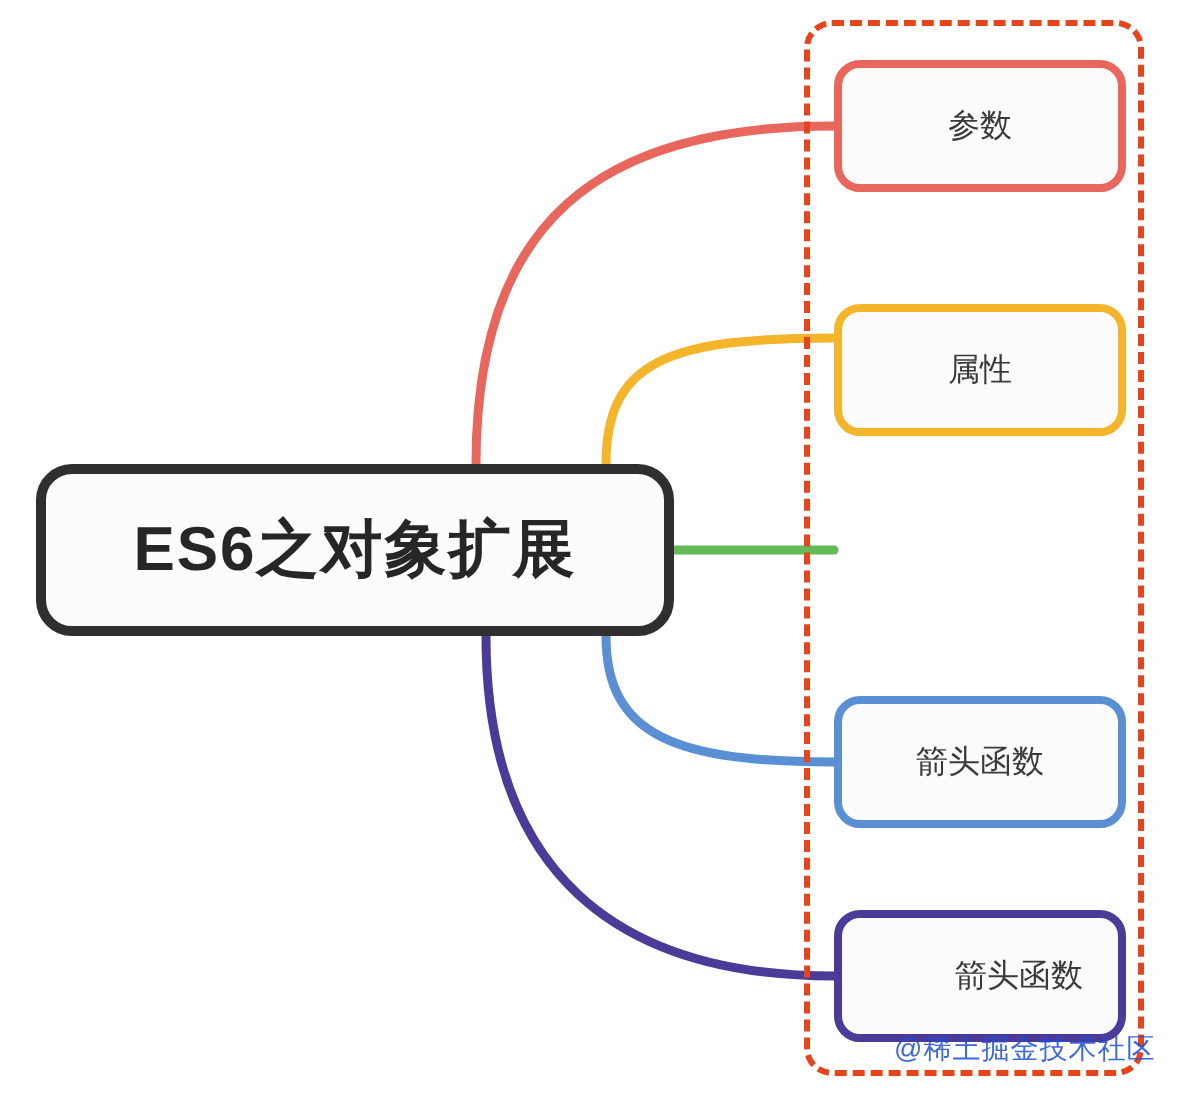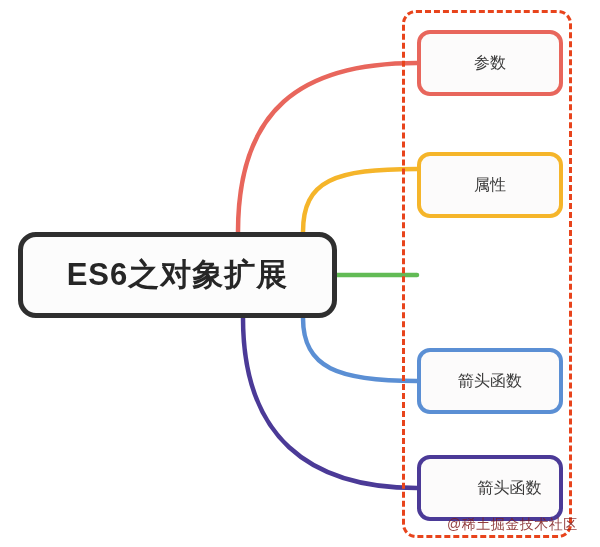--- a/index.html
+++ b/index.html
@@ -84,21 +84,21 @@
     white-space: nowrap;
     font-family: Liberation Serif, serif;
   }
 
   
   .watermark {
     position: absolute;
     left: 447px;
     top: 516px;
     font-size: 14px;
-    color: #7f1d1d;
+    color: #1d4ed8;
     opacity: 0.85;
     white-space: nowrap;
     letter-spacing: 0.5px;
   }
 </style>
 </head>
 <body>
 
 <div id="canvas">
 

